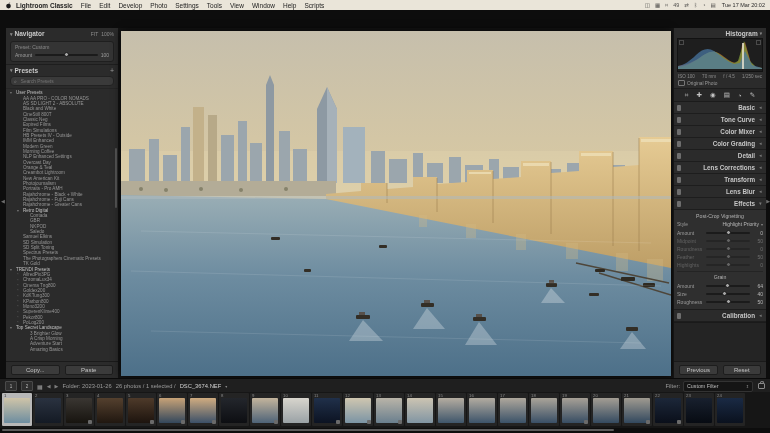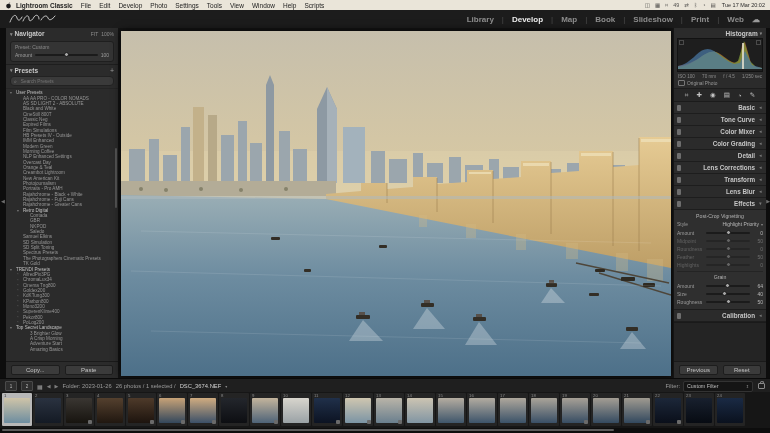--- a/index.html
+++ b/index.html
@@ -182,45 +182,20 @@
           <span class="status-glyph">ᛒ</span>
 
           <span class="status-glyph">◔</span>
 
           <span class="status-glyph">▤</span>
         </span>
       <span class="clock">Tue 17 Mar 20:02</span>
     </div>
   </div>
 
-  <div class="topbar">
-    <svg class="signature" width="52" height="14" viewBox="0 0 52 14">
-      <path d="M2 10 C5 2 8 2 9 6 C10 9 12 9 14 5 M15 9 C18 2 21 3 21 7 C21 10 24 9 26 5 C28 2 31 3 31 7 M33 8 C36 3 39 3 40 6 C41 9 44 8 47 4" fill="none" stroke="#d8d8d8" stroke-width="0.9" stroke-linecap="round"></path>
-    </svg>
-    <div class="modules">
-      <span style="display:contents">
-        
-      
-          <span class="mod">Library</span>
-        
-          <span class="mod active">Develop</span>
-        
-          <span class="mod">Map</span>
-        
-          <span class="mod">Book</span>
-        
-          <span class="mod">Slideshow</span>
-        
-          <span class="mod">Print</span>
-        
-          <span class="mod">Web</span>
-        </span>
-      <span class="cloud">☁</span>
-    </div>
-  </div>
 
   <div class="lgutter"></div>
   <div class="rgutter"></div>
   <span class="edge-arrow" style="left:1px;top:198px;">◀</span>
   <span class="edge-arrow" style="right:0;top:198px;">▶</span>
 
   <div class="lpanel">
     <div class="lp-head">
       <span class="tri">▾</span>
       <span>Navigator</span>

